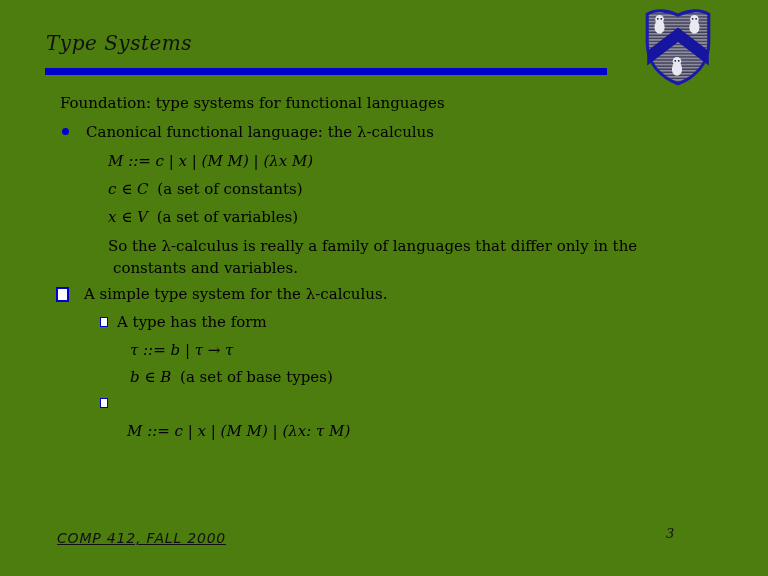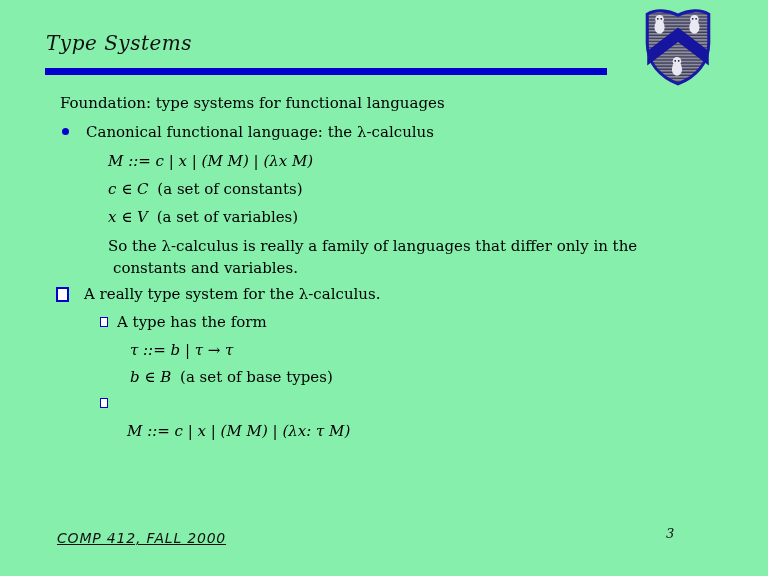--- a/index.html
+++ b/index.html
@@ -1,19 +1,19 @@
 <!DOCTYPE html>
 <html><head>
 <meta charset="utf-8">
 <style>
   html,body { margin:0; padding:0; background:#ffffff; }
   .slide {
     position: relative;
     width: 768px; height: 576px;
-    background: #86efac;
+    background: #4d7c0f;
     overflow: hidden;
     font-family: "DejaVu Serif", "Liberation Serif", serif;
     color: #000000;
   }
   .title {
     position: absolute; left: 46px; top: 31px;
     font-size: 20px; font-style: italic; color: #111111;
     letter-spacing: 0.5px;
   }
   .rule {
@@ -108,21 +108,21 @@
 
   <div class="line" style="left:108px; top:208px;">
     <span class="math">x ∈ V</span>
     <span class="desc">(a set of variables)</span>
   </div>
 
   <div class="line" style="left:108px; top:237px;">So the λ-calculus is really a family of languages that differ only in the</div>
   <div class="line" style="left:113px; top:259px;">constants and variables.</div>
 
   <span class="sq"></span>
-  <div class="line" style="left:84px; top:285px;">A really type system for the λ-calculus.</div>
+  <div class="line" style="left:84px; top:285px;">A simple type system for the λ-calculus.</div>
 
   <span class="sq-sm" style="left:100px; top:317px;"></span>
   <div class="line" style="left:117px; top:313px;">A type has the form</div>
 
   <div class="line math" style="left:130px; top:341px;">τ ::= b | τ → τ</div>
 
   <div class="line" style="left:130px; top:368px;">
     <span class="math">b ∈ B</span>
     <span class="desc">(a set of base types)</span>
   </div>

